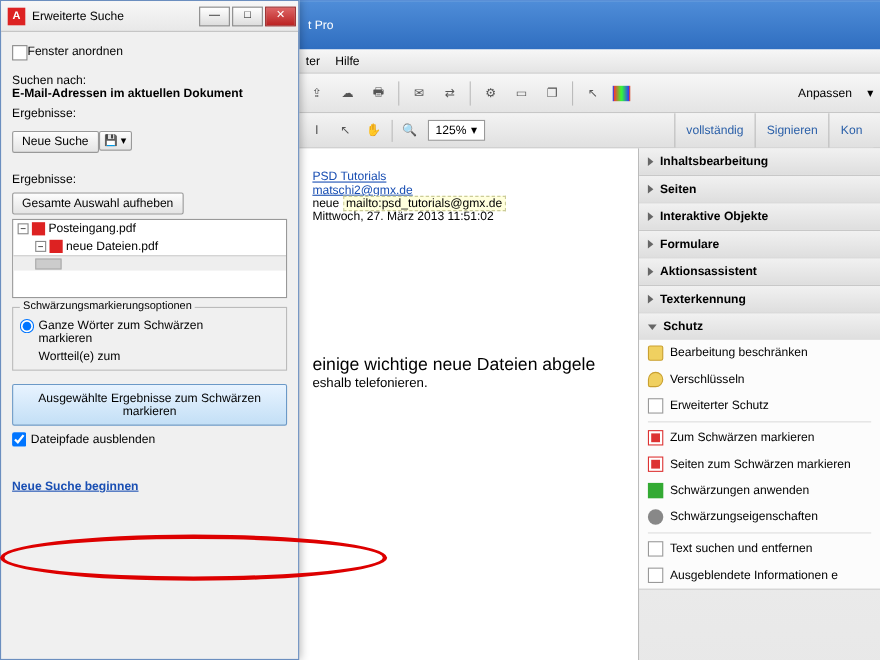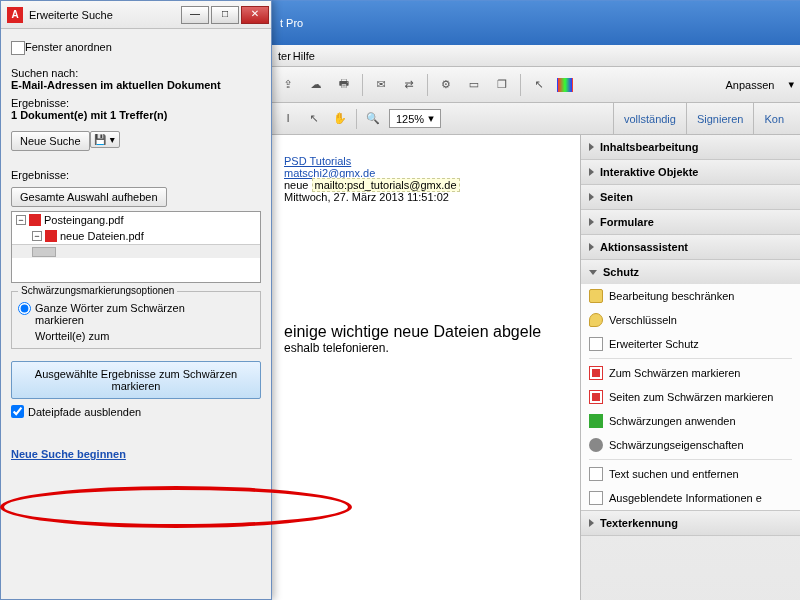--- a/index.html
+++ b/index.html
@@ -29,21 +29,21 @@
 .group-title{position:absolute;top:-7px;left:6px;background:#f0f0f0;padding:0 3px;font-size:10px}
 .radio-row{display:flex;align-items:flex-start;gap:4px;margin:4px 0}
 .mark-btn{width:100%;background:linear-gradient(#e8f3ff,#c3dff6);border:1px solid #6b99c7;padding:6px 4px;text-align:center;border-radius:2px;margin-top:12px}
 .checkbox-row{display:flex;align-items:center;gap:4px;margin-top:6px}
 .link{color:#1a4fb3;text-decoration:underline;font-weight:600;margin-top:30px;display:block}
 
 .red-ellipse{position:absolute;left:0px;top:486px;width:352px;height:42px;border:4px solid #d00;border-radius:50%;z-index:20;pointer-events:none}
 
 .main-app{position:absolute;left:272px;top:0;width:528px;height:600px;background:#fff;border-top:1px solid #5a8fd6}
 .app-titlebar{height:44px;background:linear-gradient(#4f8dd8,#2f6ec0);color:#fff;display:flex;align-items:center;padding:0 8px}
-.menubar{height:22px;background:linear-gradient(#f7f7f7,#e4e4e4);border-bottom:1px solid #bbb;display:flex;align-items:center;padding:0 6px;gap:2px}
+.menubar{height:22px;background:linear-gradient(#f7f7f7,#e4e4e4);border-bottom:1px solid #bbb;display:flex;align-items:center;padding:0 6px;gap:14px}
 .toolbar{height:36px;background:linear-gradient(#f7f7f7,#e4e4e4);border-bottom:1px solid #bbb;display:flex;align-items:center;padding:0 6px;gap:8px}
 .tb-icon{width:20px;height:20px;border:1px solid transparent;display:flex;align-items:center;justify-content:center;color:#555}
 .anpassen{margin-left:auto;padding-right:6px}
 .toolbar2{height:32px;background:linear-gradient(#f3f3f3,#e0e0e0);border-bottom:1px solid #bbb;display:flex;align-items:center;padding:0 6px;gap:6px}
 .zoom-box{border:1px solid #999;background:#fff;padding:2px 6px;display:flex;align-items:center;gap:4px}
 .right-tabs{margin-left:auto;display:flex;height:100%;align-items:stretch}
 .right-tab{padding:0 10px;display:flex;align-items:center;border-left:1px solid #bbb;background:linear-gradient(#f3f3f3,#e0e0e0);color:#2a5fa8}
 
 .doc-area{display:flex;height:482px}
 .doc-page{flex:1;background:#fff;padding:20px 12px;font-family:"Times New Roman",serif;font-size:14px;overflow:hidden}
@@ -128,39 +128,45 @@
     <div class="right-panel">
       <div class="panel-section">
           <div class="panel-hdr collapsed">
             <span class="chev"></span>
             <span>Inhaltsbearbeitung</span>
           </div>
         </div>
       <div class="panel-section">
           <div class="panel-hdr collapsed">
             <span class="chev"></span>
+            <span>Seiten</span>
+          </div>
+        </div>
+      <div class="panel-section">
+          <div class="panel-hdr collapsed">
+            <span class="chev"></span>
             <span>Interaktive Objekte</span>
           </div>
         </div>
       <div class="panel-section">
           <div class="panel-hdr collapsed">
             <span class="chev"></span>
-            <span>Seiten</span>
-          </div>
-        </div>
-      <div class="panel-section">
-          <div class="panel-hdr collapsed">
-            <span class="chev"></span>
             <span>Formulare</span>
           </div>
         </div>
       <div class="panel-section">
           <div class="panel-hdr collapsed">
             <span class="chev"></span>
             <span>Aktionsassistent</span>
+          </div>
+        </div>
+      <div class="panel-section">
+          <div class="panel-hdr collapsed">
+            <span class="chev"></span>
+            <span>Texterkennung</span>
           </div>
         </div>
       <div class="panel-section">
         <div class="panel-hdr">
             <span class="chev"></span>
             <span>Schutz</span>
           </div>
         <div class="panel-items">
           <div class="panel-item">
               <span class="pi-icon ic-shield"></span>
@@ -195,26 +201,20 @@
           <div class="panel-item">
               <span class="pi-icon ic-doc"></span>
               <span>Text suchen und entfernen</span>
             </div>
           <div class="panel-item">
               <span class="pi-icon ic-doc"></span>
               <span>Ausgeblendete Informationen e</span>
             </div>
         </div>
       </div>
-      <div class="panel-section">
-          <div class="panel-hdr collapsed">
-            <span class="chev"></span>
-            <span>Texterkennung</span>
-          </div>
-        </div>
     </div>
   </div>
 </div>
 
 <div class="search-dlg">
   <div class="titlebar">
     <div class="adobe-icon">A</div>
     <div class="title">Erweiterte Suche</div>
     <div class="win-btns">
       <div class="win-btn">—</div>
@@ -225,21 +225,20 @@
   <div class="dlg-body">
     <div class="row">
       <span style="width:14px;height:14px;border:1px solid #888;background:#fff"></span>
       <span>Fenster anordnen</span>
     </div>
     <div style="height:8px"></div>
     <div class="label">Suchen nach:</div>
     <div class="bold">E-Mail-Adressen im aktuellen Dokument</div>
     <div style="height:6px"></div>
     <div class="label">Ergebnisse:</div>
-    <div class="bold">1 Dokument(e) mit 1 Treffer(n)</div>
     <div class="row" style="margin-top:10px">
       <button class="btn">Neue Suche</button>
       <button class="btn small">💾 ▾</button>
     </div>
     <div style="height:14px"></div>
     <div class="label">Ergebnisse:</div>
     <div class="row" style="margin-top:6px">
       <button class="btn">Gesamte Auswahl aufheben</button>
     </div>
     <div class="tree-box">

